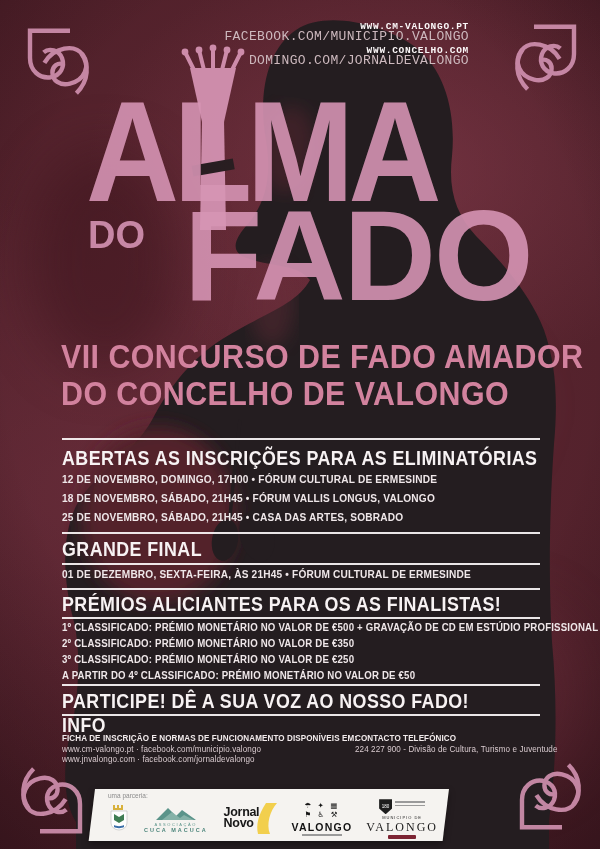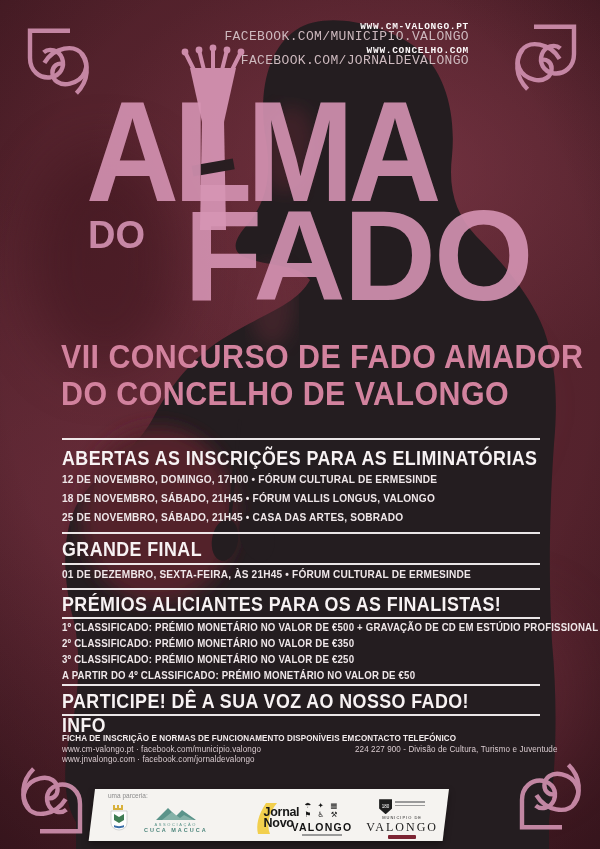--- a/index.html
+++ b/index.html
@@ -58,21 +58,21 @@
   .band{position:absolute;left:95px;top:789px;width:354px;height:52px;background:#f5f3f0;
     transform:skewX(-7deg);transform-origin:0 0;box-shadow:0 3px 7px rgba(0,0,0,.35);z-index:5;}
   .parceria{position:absolute;left:108px;top:792px;font-size:6.5px;color:#8b8b8b;z-index:6;}
   .logos{position:absolute;left:101px;top:798px;width:344px;height:42px;display:flex;
     align-items:center;justify-content:space-around;z-index:6;}
   .logo{display:flex;flex-direction:column;align-items:center;line-height:1;}
   .cuca-t1{font-size:4px;letter-spacing:1.6px;color:#5b948a;margin-top:2px;}
   .cuca-t2{font-size:5.5px;letter-spacing:2px;color:#4c857b;font-weight:bold;margin-top:1.5px;}
   .jornal{position:relative;width:56px;height:34px;}
   .jornal svg{position:absolute;right:0;top:0;}
-  .jn-t{position:absolute;left:2px;top:5px;font-size:12.5px;font-weight:bold;color:#161616;line-height:11px;letter-spacing:-.3px;margin-left:40px;}
+  .jn-t{position:absolute;left:2px;top:5px;font-size:12.5px;font-weight:bold;color:#161616;line-height:11px;letter-spacing:-.3px;}
   .v-icons{font-family:"DejaVu Sans",sans-serif;font-size:7.5px;color:#151515;letter-spacing:2px;line-height:8.5px;text-align:center;}
   .v-name{font-size:10.5px;font-weight:bold;color:#111;letter-spacing:1.2px;margin-top:2.5px;}
   .v-bar{width:40px;height:2px;background:#9a9a9a;margin-top:2px;}
   .m-top{display:flex;align-items:flex-start;gap:3px;}
   .m-badge{width:13px;height:15px;background:#1d1d1d;display:flex;align-items:center;justify-content:center;
     clip-path:polygon(0 0,100% 0,100% 62%,50% 100%,0 62%);}
   .m-badge span{font-size:4.5px;color:#fff;}
   .m-bars{display:flex;flex-direction:column;gap:2px;padding-top:2px;}
   .m-bars i{display:block;width:30px;height:1.5px;background:#9a9a9a;}
   .m-small{font-size:4px;letter-spacing:1px;color:#222;margin-top:2px;}
@@ -134,21 +134,21 @@
       <path d="M60,6 H10 V40 C10,56 22,66 36,64 C48,62 54,51 50,40 C46,30 34,27 27,33"></path>
       <path d="M28,46 C40,26 66,22 76,36 C86,50 78,68 60,72 C47,75 38,68 38,58 C38,50 45,45 52,48"></path>
       <path d="M74,34 C84,48 84,68 68,84"></path>
     </svg>
   </div>
 
   <div class="toplinks">
     <div class="tl-main">WWW.CM-VALONGO.PT</div>
     <div class="tl-sub">FACEBOOK.COM/MUNICIPIO.VALONGO</div>
     <div class="tl-main">WWW.CONCELHO.COM</div>
-    <div class="tl-sub">FACEBOOK.COM/JORNALDEVALONGO</div>
+    <div class="tl-sub">DOMINGO.COM/JORNALDEVALONGO</div>
   </div>
 
   <svg class="headstock" viewBox="0 0 66 186">
     <g stroke="#d795b5" stroke-width="4" stroke-linecap="round">
       <line x1="15" y1="28" x2="5" y2="8"></line>
         <line x1="24" y1="26" x2="19" y2="6"></line>
       <line x1="33" y1="24" x2="33" y2="4"></line>
         <line x1="42" y1="26" x2="47" y2="6"></line>
       <line x1="51" y1="28" x2="61" y2="8"></line>
     </g>

